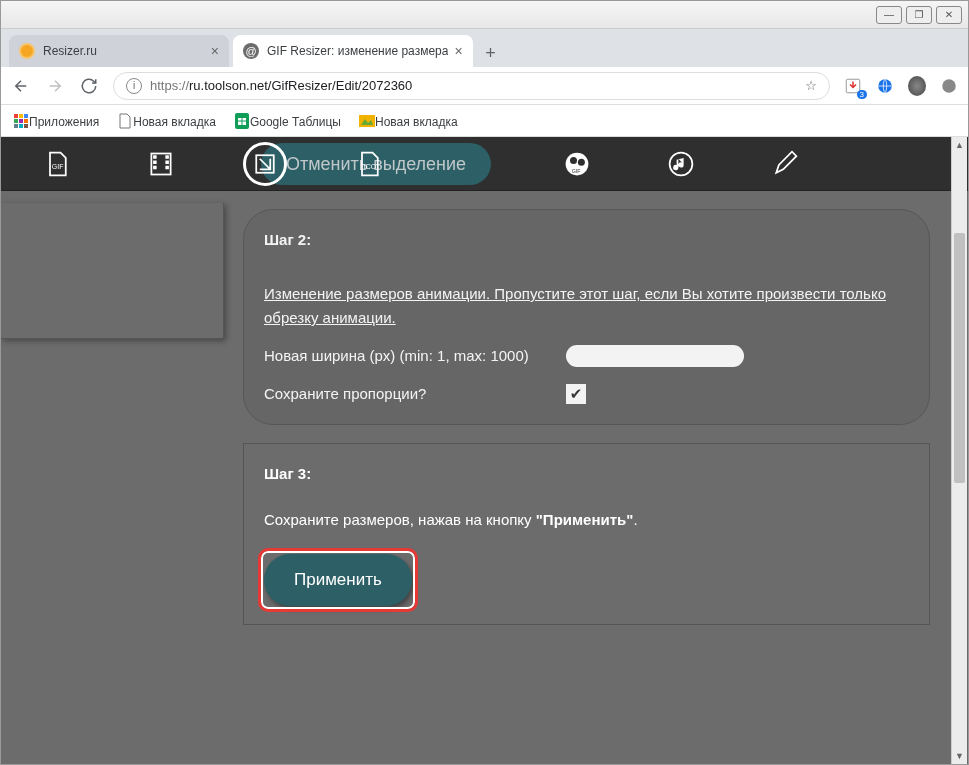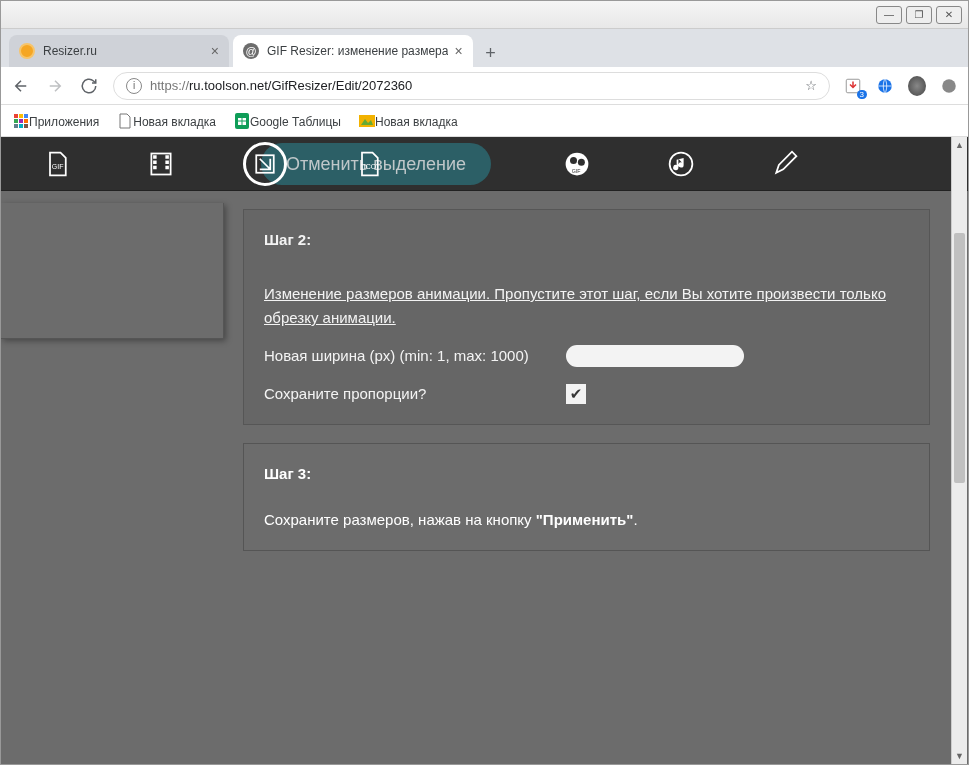--- a/index.html
+++ b/index.html
@@ -38,21 +38,21 @@
 .circled-tool { position: relative; }
 .circled-tool::after { content:''; position:absolute; inset:-6px; border:3px solid #fff; border-radius:50%; }
 .top-pill { position: absolute; left: 260px; top: 6px; height: 42px; width: 230px; background: #2c5f66; border-radius: 24px; display: flex; align-items: center; justify-content: center; color: #bfc7c9; font-size: 18px; z-index: 0; }
 
 .page-body { display: flex; height: calc(100% - 54px); }
 .sidebar { width: 222px; padding: 12px 0 0 0; }
 .sidebar-box { height: 136px; background: #6c6c6c; border-right: 1px solid #555; border-bottom: 1px solid #555; box-shadow: 2px 2px 6px rgba(0,0,0,0.35); margin-right:-1px;}
 
 .main-col { flex: 1; padding: 0 38px 0 20px; font-size: 15px; color: #fff; }
 .card { border: 1px solid #555; padding: 18px 20px; margin-top: 18px; line-height: 1.6; }
-.card-inactive { background: rgba(0,0,0,0.06); opacity: 0.92; }
+.card-inactive { background: rgba(0,0,0,0.06); opacity: 0.92; border-radius: 30px; }
 .card strong { font-weight: bold; }
 .field-row { display: flex; align-items: center; margin-top: 14px; gap: 12px; }
 .field-label { min-width: 290px; }
 .pill-input { width: 178px; height: 22px; background: #fff; border-radius: 11px; }
 .checkbox { width: 20px; height: 20px; background: #fff; display: flex; align-items: center; justify-content: center; color: #333; font-size: 15px; }
 
 .apply-wrap { position: relative; display: inline-block; margin-top: 22px; }
 .apply-highlight { position: absolute; inset: -6px; border: 3px solid #e53935; border-radius: 10px; box-shadow: inset 0 0 0 2px #fff; pointer-events: none; }
 .apply-btn { background: #2c5f66; color: #fff; border: none; border-radius: 28px; padding: 16px 30px; font-size: 17px; cursor: pointer; box-shadow: 2px 3px 5px rgba(0,0,0,0.4); }
 
@@ -261,20 +261,24 @@
             <span class="field-label">Сохраните пропорции?</span>
             <div class="checkbox">✔</div>
           </div>
         </div>
 
         <div class="card">
           <div><strong>Шаг 3:</strong></div>
           <div style="margin-top:22px;">
             <span>Сохраните размеров, нажав на кнопку </span><strong>"Применить"</strong><span>.</span>
           </div>
+          <div class="apply-wrap">
+            <button class="apply-btn">Применить</button>
+            <div class="apply-highlight"></div>
+          </div>
         </div>
 
       </div>
     </div>
 
     <div class="scrollbar-v">
       <div class="sb-btn">▲</div>
       <div class="sb-track">
           <div class="sb-thumb"></div>
         </div>

